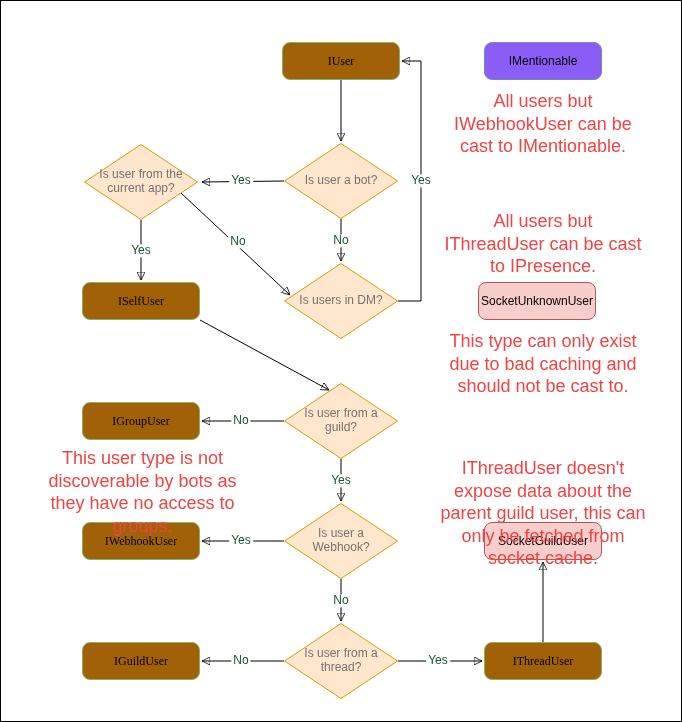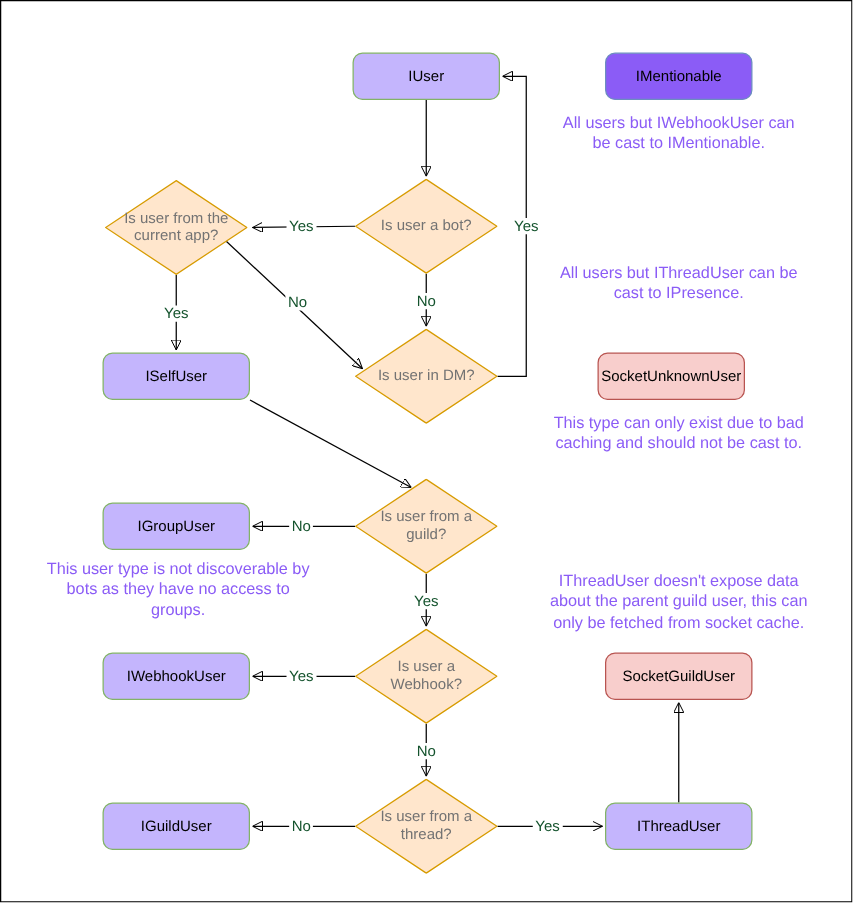--- a/index.html
+++ b/index.html
@@ -12,39 +12,39 @@
     overflow:hidden;
   }
   .edges{position:absolute;left:0;top:0;pointer-events:none;}
   .edges path{stroke:#000;stroke-width:1;fill:none;}
   .node{
     position:absolute;width:118px;height:38px;
     border:1px solid;border-radius:8px;
     display:flex;align-items:center;justify-content:center;
     font-size:12px;color:#000;box-sizing:border-box;text-align:center;
   }
-  .node.green{background:#c4b5fd;border-color:#82b366;}
+  .node.green{background:#a16207;border-color:#82b366;font-family:Liberation Serif, serif;}
   .node.blue{background:#8b5cf6;border-color:#6c8ebf;}
   .node.red{background:#f8cecc;border-color:#b85450;}
   .diamond{position:absolute;width:114px;height:76px;}
   .diamond svg{position:absolute;left:0;top:0;display:block;}
   .diamond svg polygon{fill:#ffe6cc;stroke:#d79b00;stroke-width:1;}
   .dtext{
     position:absolute;left:0;top:0;width:100%;height:100%;
     display:flex;align-items:center;justify-content:center;
     font-size:12px;color:#737373;text-align:center;
   }
   .dtext span{display:inline-block;max-width:92px;line-height:1.15;}
   .elabel{
     position:absolute;transform:translate(-50%,-50%);
     font-size:12px;color:#14532d;background:#fff;
     padding:0 2px;line-height:1.1;white-space:nowrap;
   }
   .note{
-    position:absolute;font-size:13px;color:#8b5cf6;
+    position:absolute;font-size:18px;color:#ef4444;
     text-align:center;line-height:1.25;
   }
 </style>
 </head>
 <body>
 
 <div class="canvas">
 
   <svg class="edges" width="680" height="720">
     <defs>
@@ -110,21 +110,21 @@
       </svg>
     <div class="dtext">
         <span>Is user a bot?</span>
       </div>
   </div>
   <div class="diamond" style="left:283px;top:262px">
     <svg width="114" height="76" viewBox="0 0 114 76">
         <polygon points="57,0.5 113.5,38 57,75.5 0.5,38"></polygon>
       </svg>
     <div class="dtext">
-        <span>Is user in DM?</span>
+        <span>Is users in DM?</span>
       </div>
   </div>
   <div class="diamond" style="left:283px;top:382px">
     <svg width="114" height="76" viewBox="0 0 114 76">
         <polygon points="57,0.5 113.5,38 57,75.5 0.5,38"></polygon>
       </svg>
     <div class="dtext">
         <span>Is user from a guild?</span>
       </div>
   </div>

